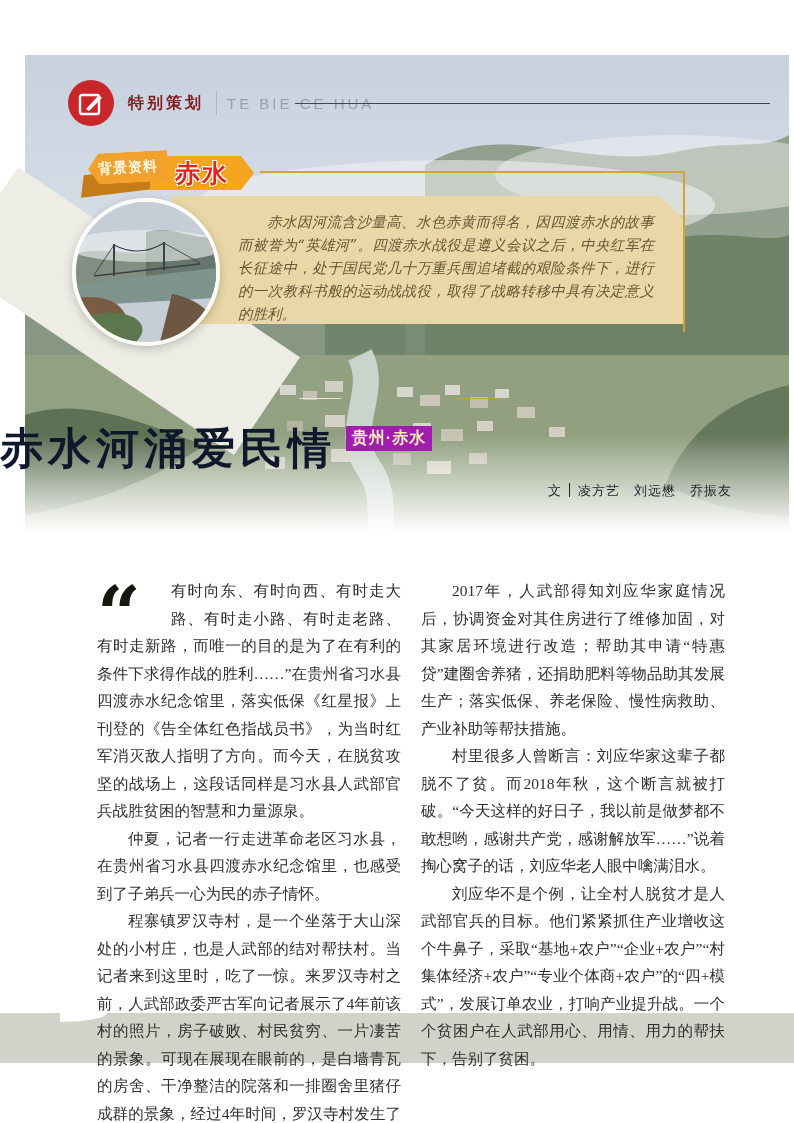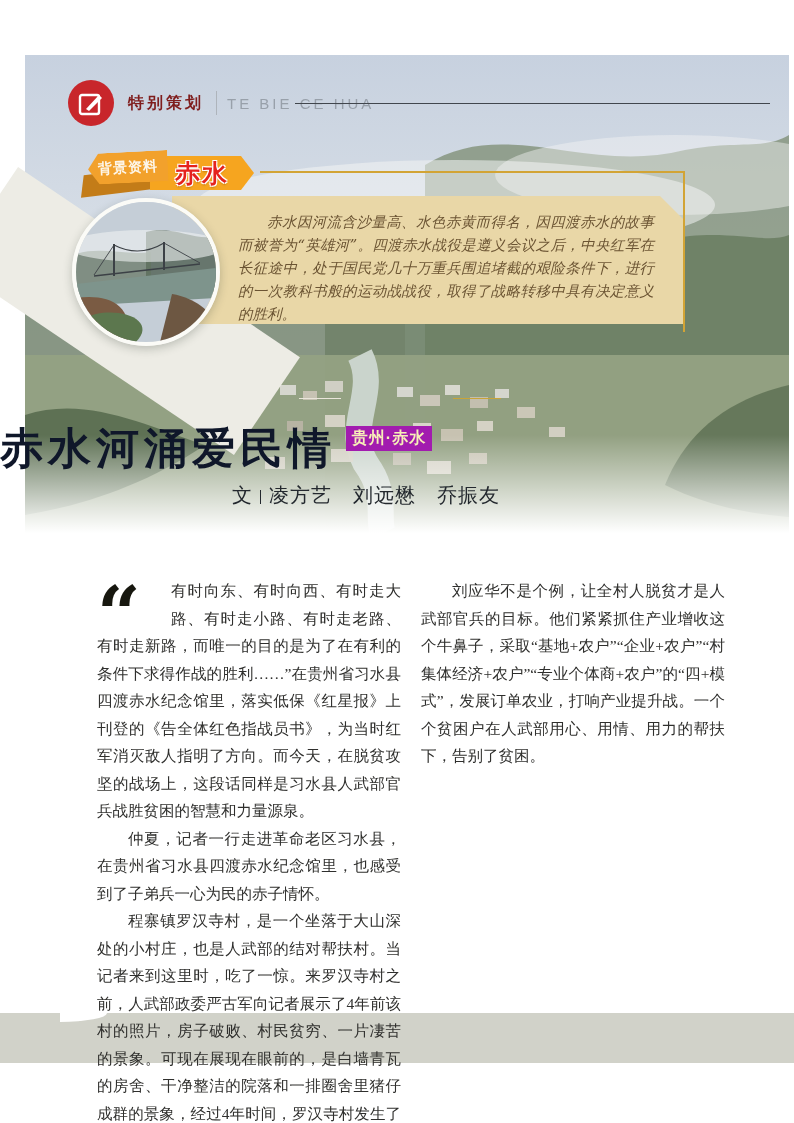--- a/index.html
+++ b/index.html
@@ -55,22 +55,22 @@
   .loc-badge{position:absolute;left:346px;top:386px;width:86px;height:25px;background:#a21caf;
              display:flex;align-items:center;justify-content:center;z-index:7;margin-top:40px;}
   .loc-badge span{font-family:"Liberation Sans","DejaVu Sans",sans-serif;font-size:16px;font-weight:bold;
                   color:#f7efb8;letter-spacing:1px;}
   .badge-line-left{position:absolute;left:299px;top:398px;width:42px;height:1px;background:#e9e5da;z-index:7;}
   .badge-line-right{position:absolute;left:453px;top:398px;width:48px;height:1px;background:#c9a438;z-index:7;}
 
   .article-title{position:absolute;left:0;width:794px;top:420px;z-index:7;
                  font-family:"Liberation Sans","DejaVu Sans",sans-serif;font-size:43px;font-weight:bold;
                  color:#0f172a;letter-spacing:5px;}
-  .byline{position:absolute;left:0;width:732px;top:482px;text-align:center;z-index:7;
-          font-family:"Liberation Sans","DejaVu Sans",sans-serif;font-size:20px;color:#23282e;}
+  .byline{position:absolute;left:0;width:732px;top:482px;text-align:right;z-index:7;
+          font-family:"Liberation Sans","DejaVu Sans",sans-serif;font-size:13px;color:#23282e;}
   .byline .bl-sep{display:inline-block;width:1px;height:14px;background:#23282e;margin:0 8px;vertical-align:-2px;}
   .byline .bl-authors{letter-spacing:1px;}
 
   
   .columns{position:absolute;left:97px;top:577px;width:628px;display:flex;gap:20px;z-index:5;}
   .col{width:304px;}
   .col p{margin:0;text-indent:2em;font-size:15.5px;line-height:27.5px;color:#2f2f2d;text-align:justify;}
   .col p.cont{text-indent:0;}
   .qm{float:left;width:74px;height:54px;font-family:"DejaVu Serif",serif;font-weight:bold;
       font-size:76px;line-height:76px;color:#17170f;overflow:hidden;}
@@ -194,20 +194,22 @@
   </div>
 
   <div class="columns">
     <div class="col">
       <p class="cont"><span class="qm">“</span><span>有时向东、有时向西、有时走大路、有时走小路、有时走老路、有时走新路，而唯一的目的是为了在有利的条件下求得作战的胜利……”在贵州省习水县四渡赤水纪念馆里，落实低保《红星报》上刊登的《告全体红色指战员书》，为当时红军消灭敌人指明了方向。而今天，在脱贫攻坚的战场上，这段话同样是习水县人武部官兵战胜贫困的智慧和力量源泉。</span></p>
       <p>仲夏，记者一行走进革命老区习水县，在贵州省习水县四渡赤水纪念馆里，也感受到了子弟兵一心为民的赤子情怀。</p>
       <p>程寨镇罗汉寺村，是一个坐落于大山深处的小村庄，也是人武部的结对帮扶村。当记者来到这里时，吃了一惊。来罗汉寺村之前，人武部政委严古军向记者展示了4年前该村的照片，房子破败、村民贫穷、一片凄苦的景象。可现在展现在眼前的，是白墙青瓦的房舍、干净整洁的院落和一排圈舍里猪仔成群的景象，经过4年时间，罗汉寺村发生了翻天覆地的变化。</p>
 
     </div>
     <div class="col">
+      <p>2017年，人武部得知刘应华家庭情况后，协调资金对其住房进行了维修加固，对其家居环境进行改造；帮助其申请“特惠贷”建圈舍养猪，还捐助肥料等物品助其发展生产；落实低保、养老保险、慢性病救助、产业补助等帮扶措施。</p>
+      <p>村里很多人曾断言：刘应华家这辈子都脱不了贫。而2018年秋，这个断言就被打破。“今天这样的好日子，我以前是做梦都不敢想哟，感谢共产党，感谢解放军……”说着掏心窝子的话，刘应华老人眼中噙满泪水。</p>
       <p>刘应华不是个例，让全村人脱贫才是人武部官兵的目标。他们紧紧抓住产业增收这个牛鼻子，采取“基地+农户”“企业+农户”“村集体经济+农户”“专业个体商+农户”的“四+模式”，发展订单农业，打响产业提升战。一个个贫困户在人武部用心、用情、用力的帮扶下，告别了贫困。</p>
     </div>
   </div>
 
   <div class="bottom-band"></div>
   <div class="curl"></div>
 
 </div>
 
 </body></html>

